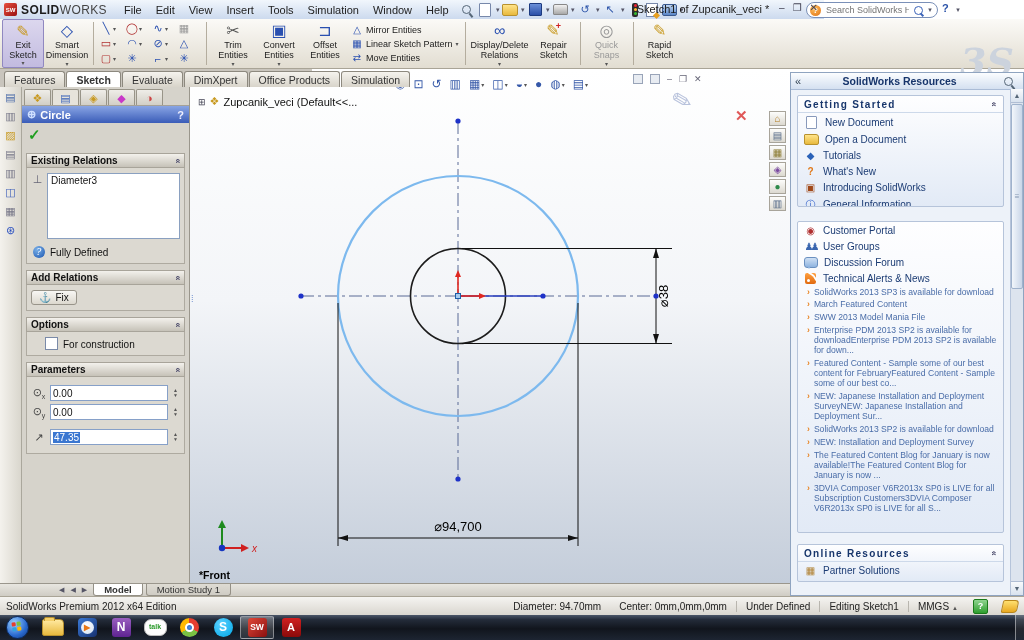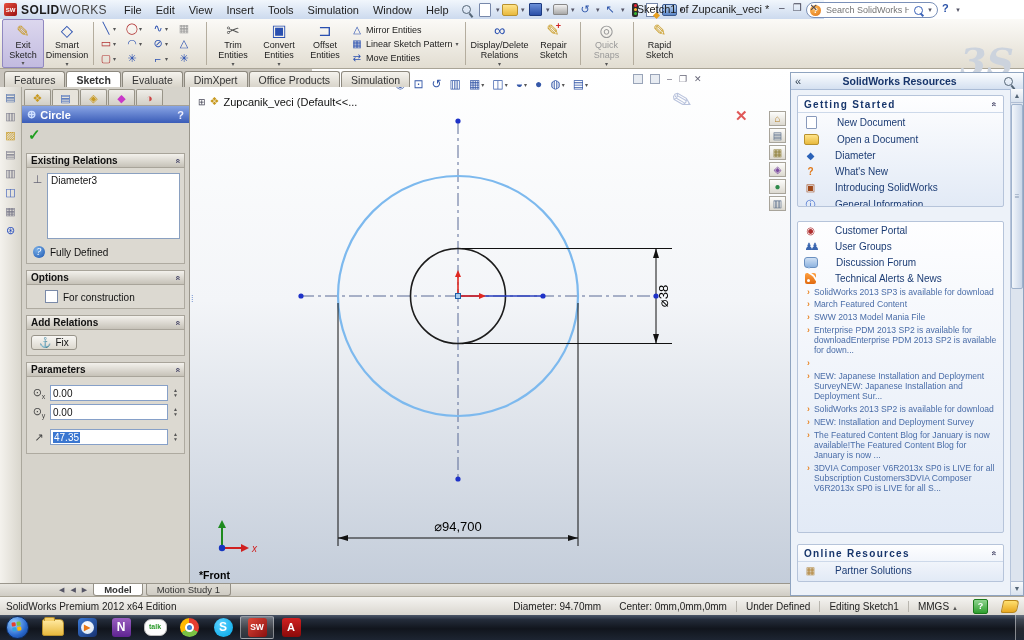--- a/index.html
+++ b/index.html
@@ -135,21 +135,21 @@
   #taskpane{position:absolute;left:790px;top:72px;width:234px;height:524px;background:#edf2f9;border:1px solid #8fa4c0;box-sizing:border-box;}
   .tp-head{height:16px;background:linear-gradient(#fbfdff,#d4e0f0);border-bottom:1px solid #aabcd6;display:flex;align-items:center;font-size:10.5px;font-weight:bold;color:#17356b;padding:0 4px;}
   .tp-head .hl{font-size:11px;color:#345;font-weight:normal;}
   .tp-head .ht{flex:1;text-align:center;}
   .tp-body{position:absolute;top:16px;bottom:0;left:0;right:13px;padding:6px;overflow:hidden;}
   .tp-box{background:linear-gradient(#fefeff,#e2eaf6);border:1px solid #b6c4da;border-radius:2px;overflow:hidden;box-sizing:border-box;}
   .gs-box{height:112px;margin-bottom:14px;}
   .comm-box{height:312px;}
   .on-box{margin-top:11px;height:38px;}
   .tp-box-h{display:flex;align-items:center;font-size:10px;font-weight:bold;color:#17356b;letter-spacing:1.3px;padding:3px 6px 2px;border-bottom:1px solid #cdd9ea;}
-  .tp-item{display:flex;align-items:center;gap:18px;font-size:10px;color:#1c3c74;padding:2.5px 6px;}
+  .tp-item{display:flex;align-items:center;gap:6px;font-size:10px;color:#1c3c74;padding:2.5px 6px;}
   .tp-item i{width:13px;text-align:center;font-size:10px;flex:none;}
   .doc-sh{width:9px;height:11px;background:#fff;border:1px solid #8899bb;border-radius:1px;flex:none;margin:0 2px;}
   .fold-sh{width:13px;height:9px;background:linear-gradient(#ffe48a,#e8b93e);border:1px solid #b8912e;border-radius:1px 3px 2px 2px;flex:none;}
   .rss{width:11px;height:11px;background:linear-gradient(#ffa040,#e06a10);border-radius:2px;position:relative;flex:none;margin:0 1px;}
   .rss::before{content:"";position:absolute;left:2px;bottom:2px;width:3px;height:3px;background:#fff;border-radius:50%;}
   .rss::after{content:"";position:absolute;left:2px;bottom:2px;width:6px;height:6px;border:2px solid transparent;border-top:2px solid #fff;border-right:2px solid #fff;border-radius:0 100% 0 0;}
   .bub{width:12px;height:9px;background:linear-gradient(#cfe0f4,#8fb4e0);border:1px solid #6a90c0;border-radius:3px;position:relative;flex:none;}
   .bub::after{content:"";position:absolute;left:2px;bottom:-4px;border:2px solid transparent;border-top:3px solid #8fb4e0;}
   .news{display:flex;gap:4px;font-size:8.6px;color:#4a6da8;padding:1.5px 4px 1.5px 9px;line-height:1.16;}
   .nb{color:#e8821e;font-weight:bold;flex:none;}
@@ -520,37 +520,37 @@
           <div class="lb"><span>Diameter3</span></div>
         </div>
         <div class="fd">
           <span class="info-i">?</span>
           <span>Fully Defined</span>
         </div>
       </div>
     </div>
     <div class="sec">
       <div class="sec-h">
-          <span>Options</span>
-          <span class="chev">«</span>
-        </div>
-      <div class="sec-b">
-        <span class="cb"></span><span>For construction</span>
-      </div>
-    </div>
-    <div class="sec">
-      <div class="sec-h">
           <span>Add Relations</span>
           <span class="chev">«</span>
         </div>
       <div class="sec-b">
         <span class="fix-btn">
             <i>⚓</i>
             <span>Fix</span>
           </span>
+      </div>
+    </div>
+    <div class="sec">
+      <div class="sec-h">
+          <span>Options</span>
+          <span class="chev">«</span>
+        </div>
+      <div class="sec-b">
+        <span class="cb"></span><span>For construction</span>
       </div>
     </div>
     <div class="sec">
       <div class="sec-h">
           <span>Parameters</span>
           <span class="chev">«</span>
         </div>
       <div class="sec-b">
         <div class="prow">
           <span class="picon"><i>⊙</i><sub>x</sub></span>
@@ -622,21 +622,21 @@
         <div class="tp-item">
             <span class="doc-sh"></span>
             <span>New Document</span>
           </div>
         <div class="tp-item">
             <span class="fold-sh"></span>
             <span>Open a Document</span>
           </div>
         <div class="tp-item">
             <i style="color:#2a62b8">◆</i>
-            <span>Diameter</span>
+            <span>Tutorials</span>
           </div>
         <div class="tp-item">
             <i style="color:#e07818;font-weight:bold">?</i>
             <span>What's New</span>
           </div>
         <div class="tp-item">
             <i style="color:#a04818">▣</i>
             <span>Introducing SolidWorks</span>
           </div>
         <div class="tp-item">
@@ -672,20 +672,21 @@
         <div class="news">
             <span class="nb">›</span>
             <span>SWW 2013 Model Mania File</span>
           </div>
         <div class="news">
             <span class="nb">›</span>
             <span>Enterprise PDM 2013 SP2 is available for downloadEnterprise PDM 2013 SP2 is available for down...</span>
           </div>
         <div class="news">
             <span class="nb">›</span>
+            <span>Featured Content - Sample some of our best content for FebruaryFeatured Content - Sample some of our best co...</span>
           </div>
         <div class="news">
             <span class="nb">›</span>
             <span>NEW: Japanese Installation and Deployment SurveyNEW: Japanese Installation and Deployment Sur...</span>
           </div>
         <div class="news">
             <span class="nb">›</span>
             <span>SolidWorks 2013 SP2 is available for download</span>
           </div>
         <div class="news">

